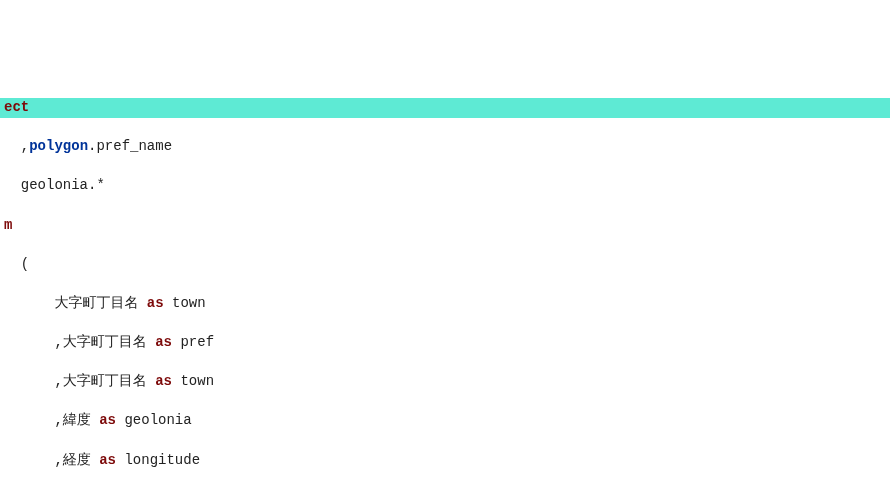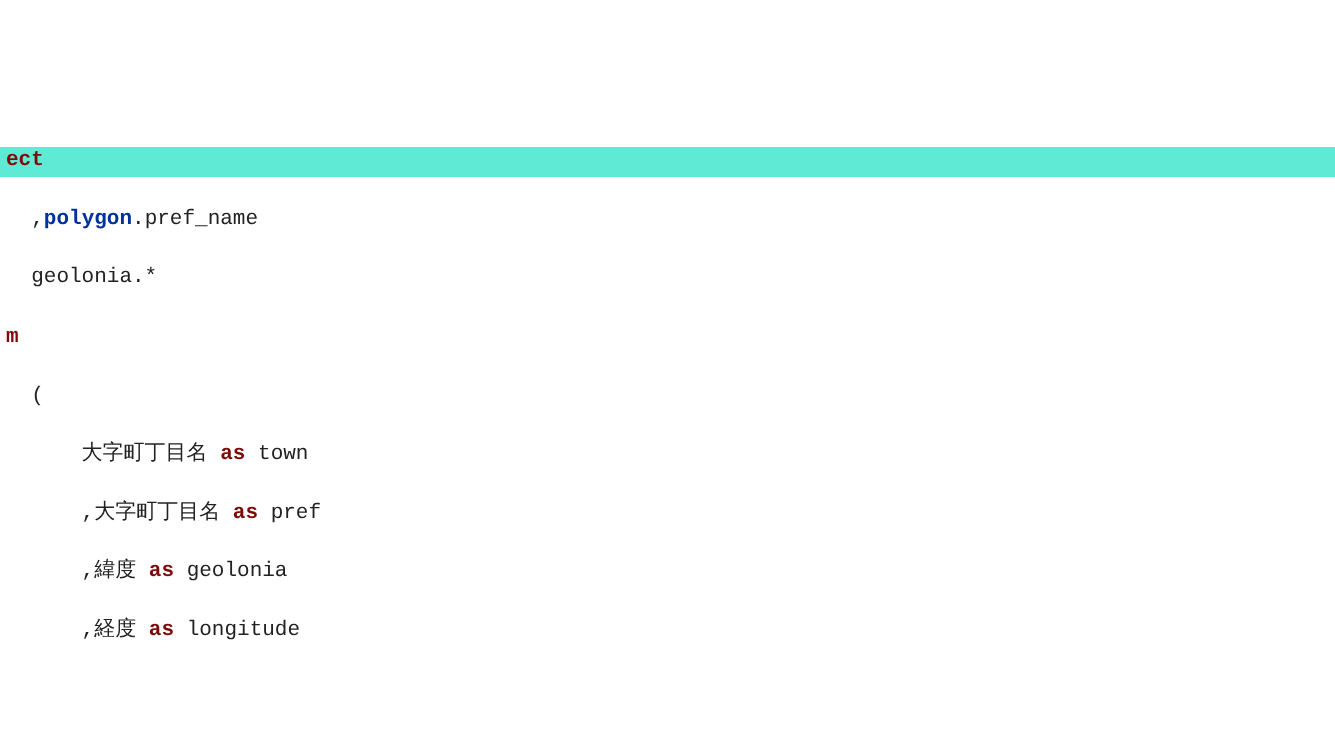--- a/index.html
+++ b/index.html
@@ -30,20 +30,21 @@
 
 
 <div>
 <span class="line hl"><span class="kw">ect</span></span>
 <span class="line"><span class="plain">  ,</span><span class="ident">polygon</span><span class="plain">.pref_name</span></span>
 <span class="line"><span class="plain">  geolonia.*</span></span>
 <span class="line"><span class="kw">m</span></span>
 <span class="line"><span class="plain">  (</span></span>
 <span class="line"><span class="plain">      大字町丁目名 </span><span class="kw">as</span><span class="plain"> town</span></span>
 <span class="line"><span class="plain">      ,大字町丁目名 </span><span class="kw">as</span><span class="plain"> pref</span></span>
+<span class="line"><span class="plain">      ,大字町丁目名 </span><span class="kw">as</span><span class="plain"> town</span></span>
 <span class="line"><span class="plain">      ,緯度 </span><span class="kw">as</span><span class="plain"> geolonia</span></span>
 <span class="line"><span class="plain">      ,経度 </span><span class="kw">as</span><span class="plain"> longitude</span></span>
 
 
 
 
 
 
 
 

